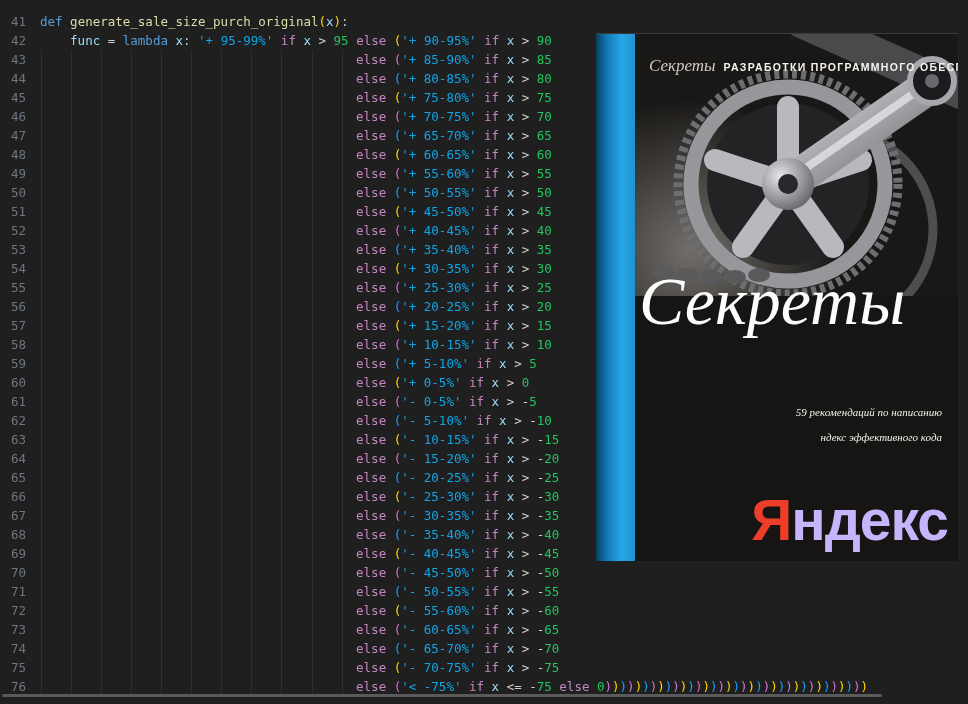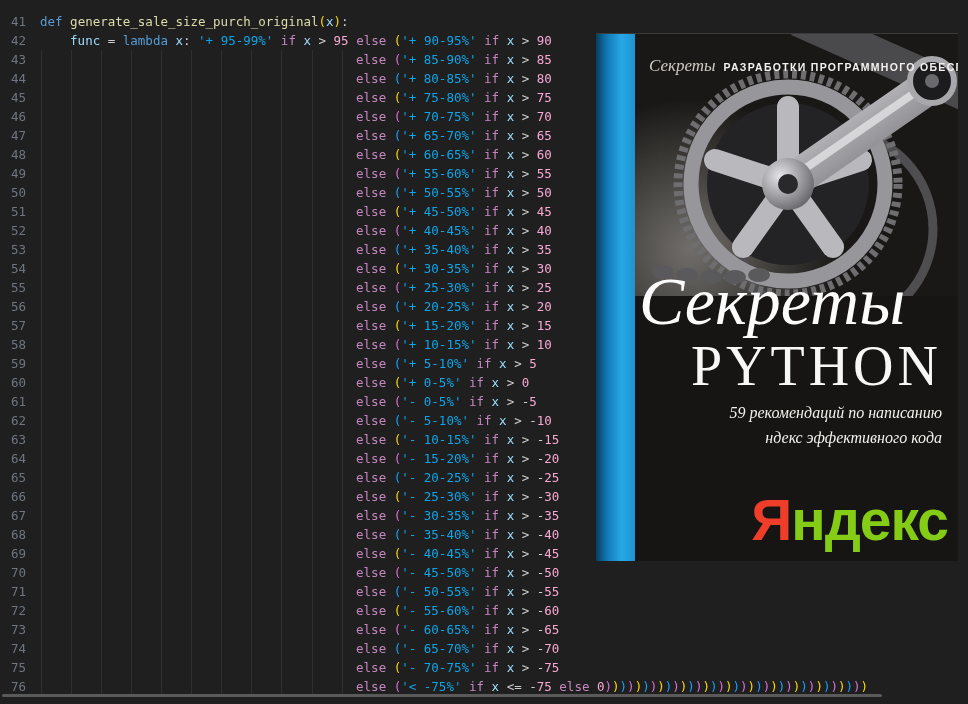--- a/index.html
+++ b/index.html
@@ -5,45 +5,45 @@
   html,body{margin:0;padding:0;background:#1f1f1f;}
   body{width:968px;height:704px;overflow:hidden;position:relative;}
   #editor{position:absolute;inset:0;font-family:"DejaVu Sans Mono",monospace;
           font-size:12.5px;line-height:19px;color:#cccccc;}
   #code-lines{position:absolute;top:12px;left:0;right:0;}
   .line{height:19px;white-space:pre;}
   .gutter{display:inline-block;width:26px;text-align:right;color:#6e7681;margin-right:14px;}
   .lbody{white-space:pre;}
   .ind{display:inline-block;height:1px;}
   .tk-k{color:#569cd6}.tk-c{color:#c586c0}.tk-v{color:#9cdcfe}.tk-f{color:#dcdcaa}
-  .tk-s{color:#0ea5e9}.tk-n{color:#f9a8d4}.tk-o{color:#cfcfcf}
+  .tk-s{color:#0ea5e9}.tk-n{color:#22c55e}.tk-o{color:#cfcfcf}
   .tk-A{color:#ffd700}.tk-B{color:#da70d6}.tk-C{color:#179fff}
   .guide{position:absolute;top:50px;height:647px;width:1px;background:#2f2f2f;}
   #hscroll{position:absolute;left:2px;top:694px;width:880px;height:3px;background:#5a5a5a;border-radius:2px;}
   
   #book{position:absolute;left:596px;top:33px;width:362px;height:527px;display:flex;
         border-top:1px solid #3a3a3a;}
   #spine{width:39px;background:linear-gradient(90deg,#083d5e 0%,#1179b4 28%,#28a7e6 65%,#1e93cf 100%);}
   #cover{flex:1;position:relative;background:#161513;overflow:hidden;
          font-family:"Liberation Serif",serif;}
   #photo{position:absolute;top:0;left:0;width:323px;height:262px;}
   .series-line{position:absolute;top:22px;left:14px;right:6px;white-space:nowrap;z-index:3;}
   .series-prefix{font-style:italic;font-size:17px;color:#cfcac2;}
   .series-title{font-family:"Liberation Sans",sans-serif;font-weight:bold;font-size:10.5px;
                 letter-spacing:1.3px;color:#f4f2ee;margin-left:4px;}
   .title-script{position:absolute;top:232px;left:4px;font-style:italic;font-size:68px;
                 color:#fcfcfc;z-index:3;line-height:70px;}
   .title-main{position:absolute;top:304px;right:16px;font-size:56px;letter-spacing:4px;
               color:#f7f7f7;z-index:3;line-height:56px;}
   .subtitle{position:absolute;top:366px;right:16px;text-align:right;font-style:italic;
-            font-size:16px;line-height:25px;color:#f3f1ec;z-index:3;}
+            font-size:11px;line-height:25px;color:#f3f1ec;z-index:3;}
   .publisher{position:absolute;bottom:12px;right:10px;font-family:"Liberation Sans",sans-serif;
              font-weight:bold;font-size:57px;line-height:57px;letter-spacing:-1px;z-index:3;}
   .pub-first{color:#ee3e2a;}
-  .pub-rest{color:#84cc16;}
+  .pub-rest{color:#c4b5fd;}
 </style>
 </head>
 <body>
 
 <div id="editor">
   <div id="guides">
       <div class="guide" style="left: 40.5px;"></div>
       <div class="guide" style="left: 70.62px;"></div>
       <div class="guide" style="left: 100.74px;"></div>
       <div class="guide" style="left: 130.86px;"></div>
@@ -141,21 +141,20 @@
         <ellipse cx="76" cy="243" rx="11" ry="7"></ellipse>
         <ellipse cx="100" cy="243" rx="11" ry="7"></ellipse>
         <ellipse cx="124" cy="241" rx="11" ry="7"></ellipse>
       </g>
     </svg>
     <div class="series-line">
       <span class="series-prefix">Секреты</span>
       <span class="series-title">РАЗРАБОТКИ ПРОГРАММНОГО ОБЕСПЕЧЕНИЯ</span>
     </div>
     <div class="title-script">Секреты</div>
-    <div class="title-main">PYTHON</div>
     <div class="subtitle">
       <div>59 рекомендаций по написанию</div>
       <div>ндекс эффективного кода</div>
     </div>
     <div class="publisher">
       <span class="pub-first">Я</span><span class="pub-rest">ндекс</span>
     </div>
   </div>
 </div>
 

